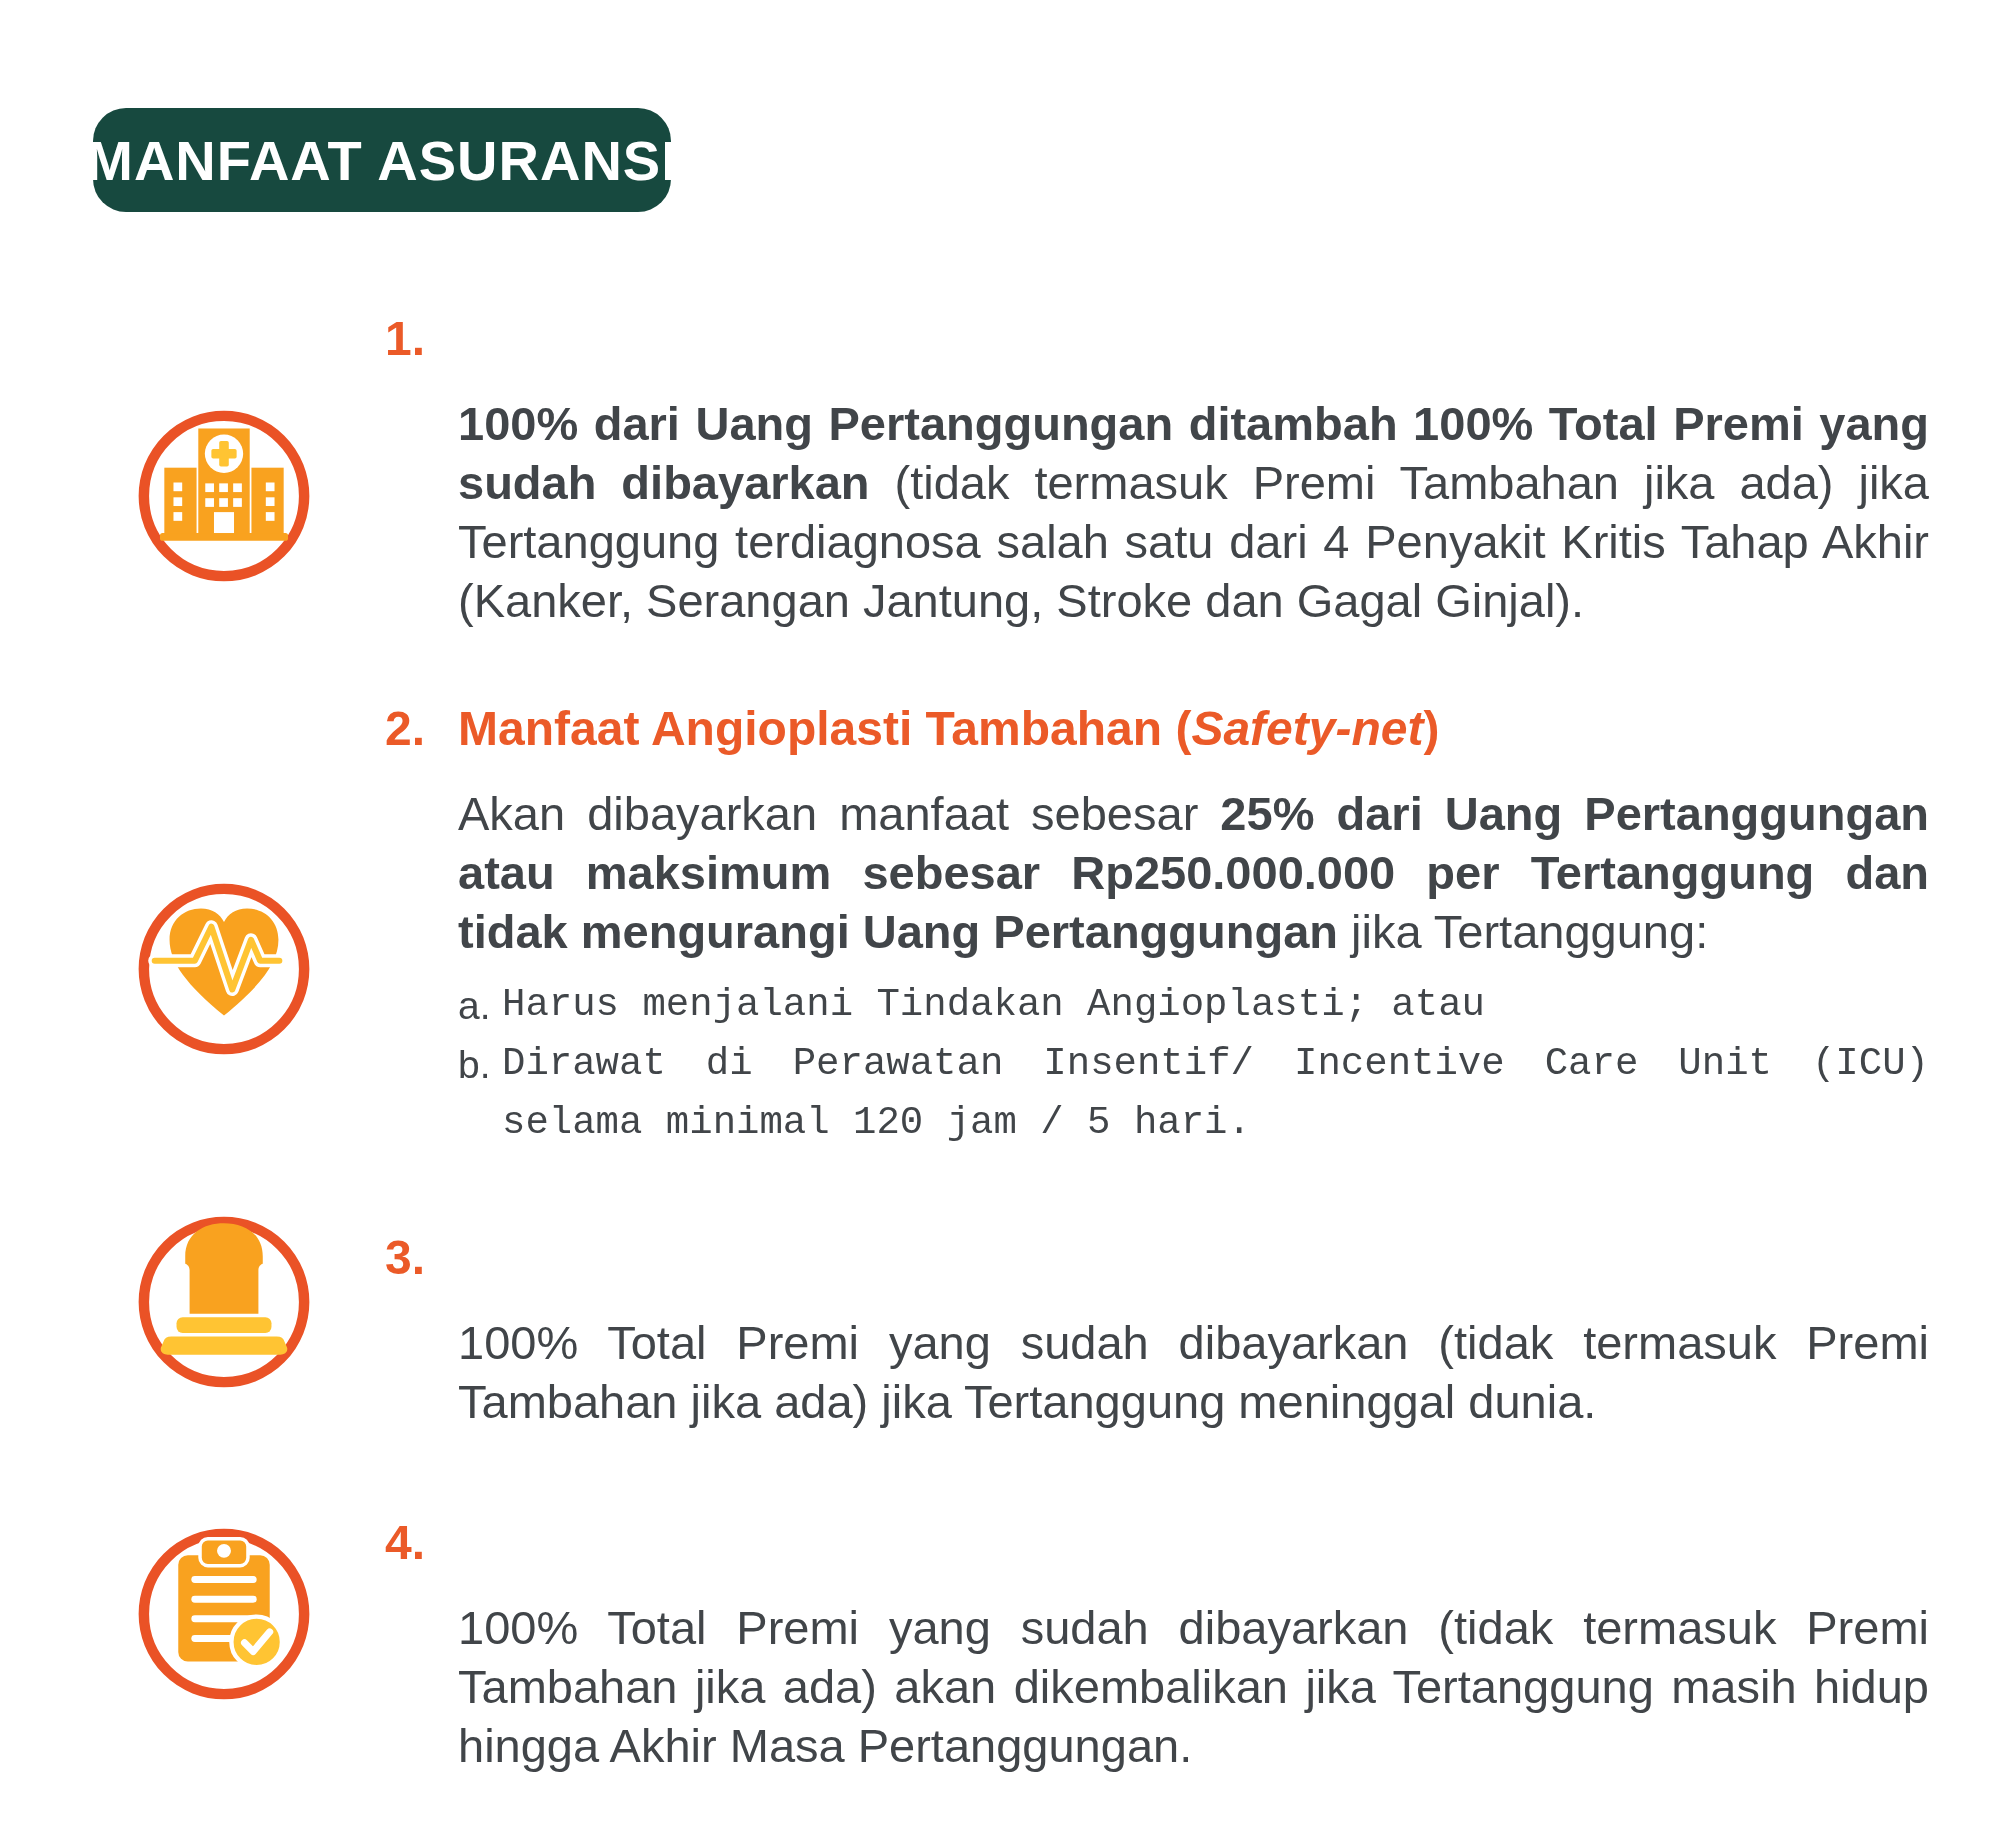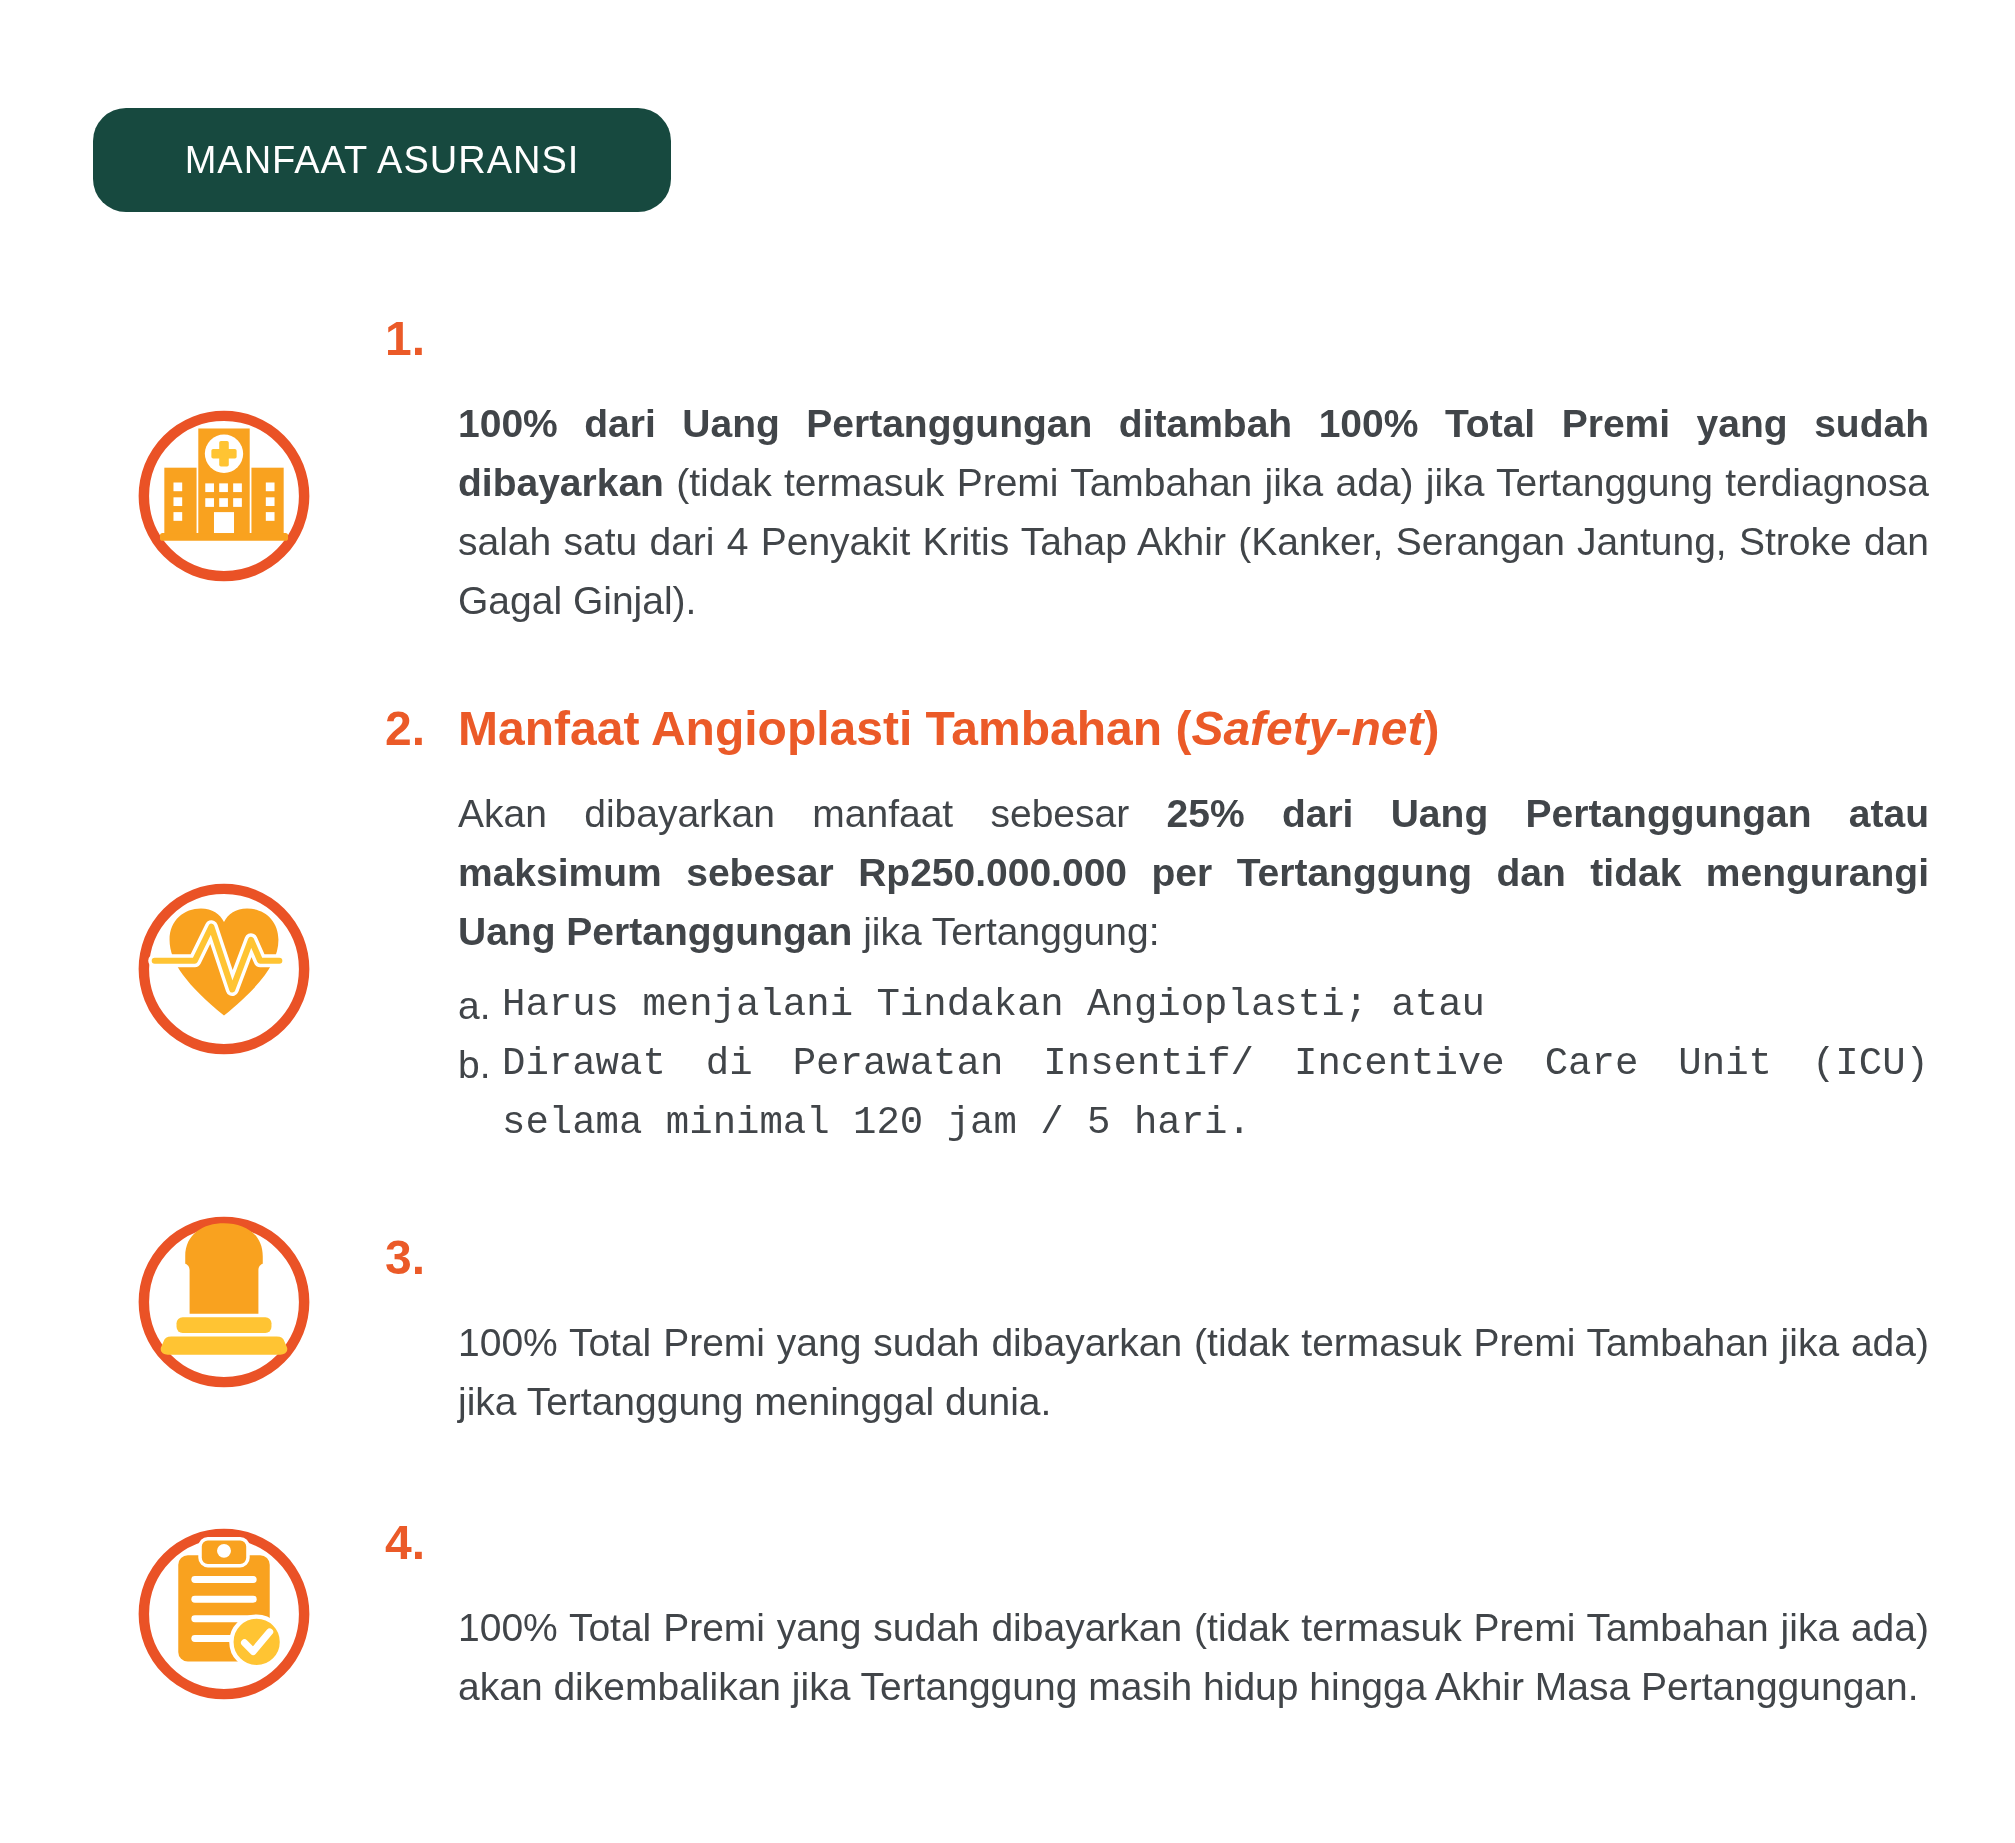--- a/index.html
+++ b/index.html
@@ -23,22 +23,22 @@
   .badge{
     position:absolute;
     left:93px; top:108px;
     width:578px; height:104px;
     background:var(--badge-green);
     border-radius:33px;
     display:flex; align-items:center; justify-content:center;
   }
   .badge span{
     color:#ffffff;
-    font-size:38px;
-    font-weight:normal;
+    font-size:56px;
+    font-weight:bold;
     letter-spacing:1px;
     white-space:nowrap;
   }
   .icon-wrap{
     position:absolute;
     left:126px;
     width:196px; height:196px;
   }
   .icon-wrap svg{width:196px;height:196px;display:block;}
   .ring{fill:none;stroke:var(--ring-orange);stroke-width:24px;}
@@ -59,21 +59,21 @@
     font-weight:bold;
     line-height:1.2;
   }
   .heading .num{
     flex:0 0 73px;
   }
   .heading .ital{font-style:italic;}
   .body-par{
     margin:26px 0 0 73px;
     width:1471px;
-    font-size:39px;
+    font-size:47px;
     line-height:59px;
     color:var(--body-text);
     text-align:justify;
   }
   .body-par b{font-weight:bold;}
   .benefit-list{
     margin:15px 0 0 73px;
     width:1471px;
     font-size:39px;
     line-height:59px;

